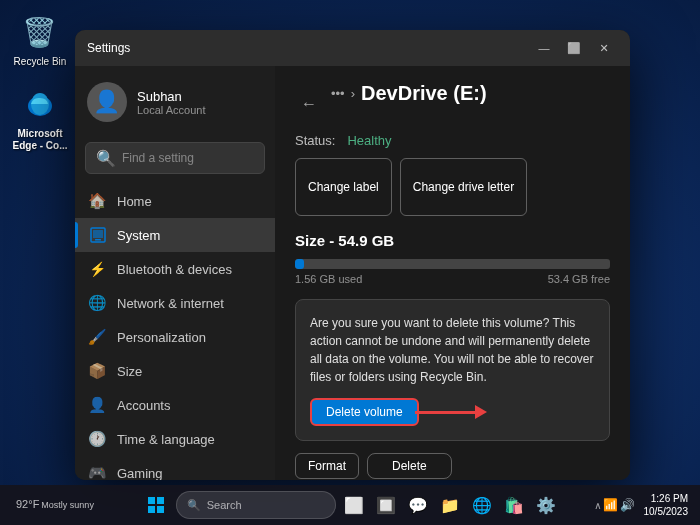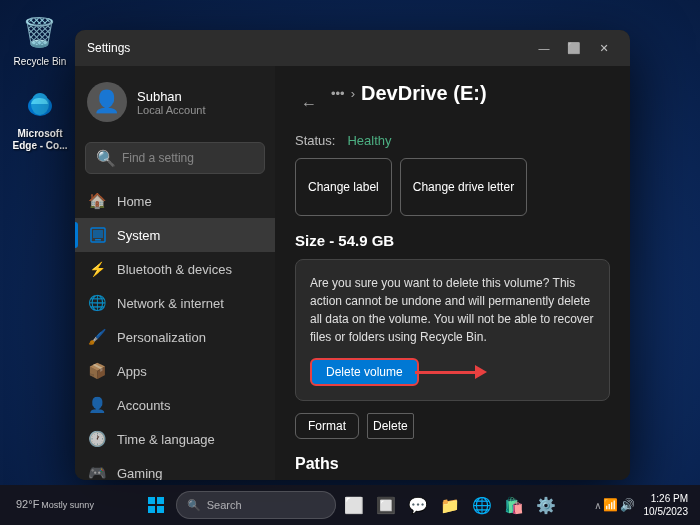--- a/index.html
+++ b/index.html
@@ -472,24 +472,24 @@
       border-radius: 6px;
       color: white;
       font-size: 12px;
       padding: 5px 12px;
       cursor: pointer;
     }
 
     .delete-btn {
       background: transparent;
       border: 1px solid rgba(255,255,255,0.3);
-      border-radius: 2px;
+      border-radius: 8px;
       color: white;
       font-size: 12px;
-      padding: 5px 5px;
+      padding: 5px 24px;
       cursor: pointer;
     }
 
     .paths-section { margin-top: 4px; }
 
     .paths-title {
       color: white;
       font-size: 16px;
       font-weight: 600;
       margin-bottom: 6px;
@@ -591,21 +591,21 @@
           <span>Network &amp; internet</span>
         </div>
 
         <div class="nav-item">
           <span class="nav-icon">🖌️</span>
           <span>Personalization</span>
         </div>
 
         <div class="nav-item">
           <span class="nav-icon">📦</span>
-          <span>Apps</span>
+          <span>Size</span>
         </div>
 
         <div class="nav-item">
           <span class="nav-icon">👤</span>
           <span>Accounts</span>
         </div>
 
         <div class="nav-item">
           <span class="nav-icon">🕐</span>
           <span>Time &amp; language</span>
@@ -634,20 +634,29 @@
           <span class="status-badge">Healthy</span>
         </div>
 
         <div class="btn-row">
           <button class="outline-btn">Change label</button>
           <button class="outline-btn">Change drive letter</button>
         </div>
 
         <div class="section-title">Size - 54.9 GB</div>
 
+        <div class="storage-bar-container">
+          <div class="storage-bar">
+            <div class="storage-bar-fill" style="width: 3%;"></div>
+          </div>
+          <div class="storage-labels">
+            <span>1.56 GB used</span>
+            <span>53.4 GB free</span>
+          </div>
+        </div>
 
         <div class="delete-popup">
           <div class="delete-popup-text">Are you sure you want to delete this volume? This action cannot be undone and will permanently delete all data on the volume. You will not be able to recover files or folders using Recycle Bin.</div>
           <div class="delete-popup-actions">
 
             <div class="arrow-indicator" style="right: 108px;">
               <div class="arrow-line"></div>
               <div class="arrow-head"></div>
             </div>
             <button class="delete-volume-btn">Delete volume</button>

